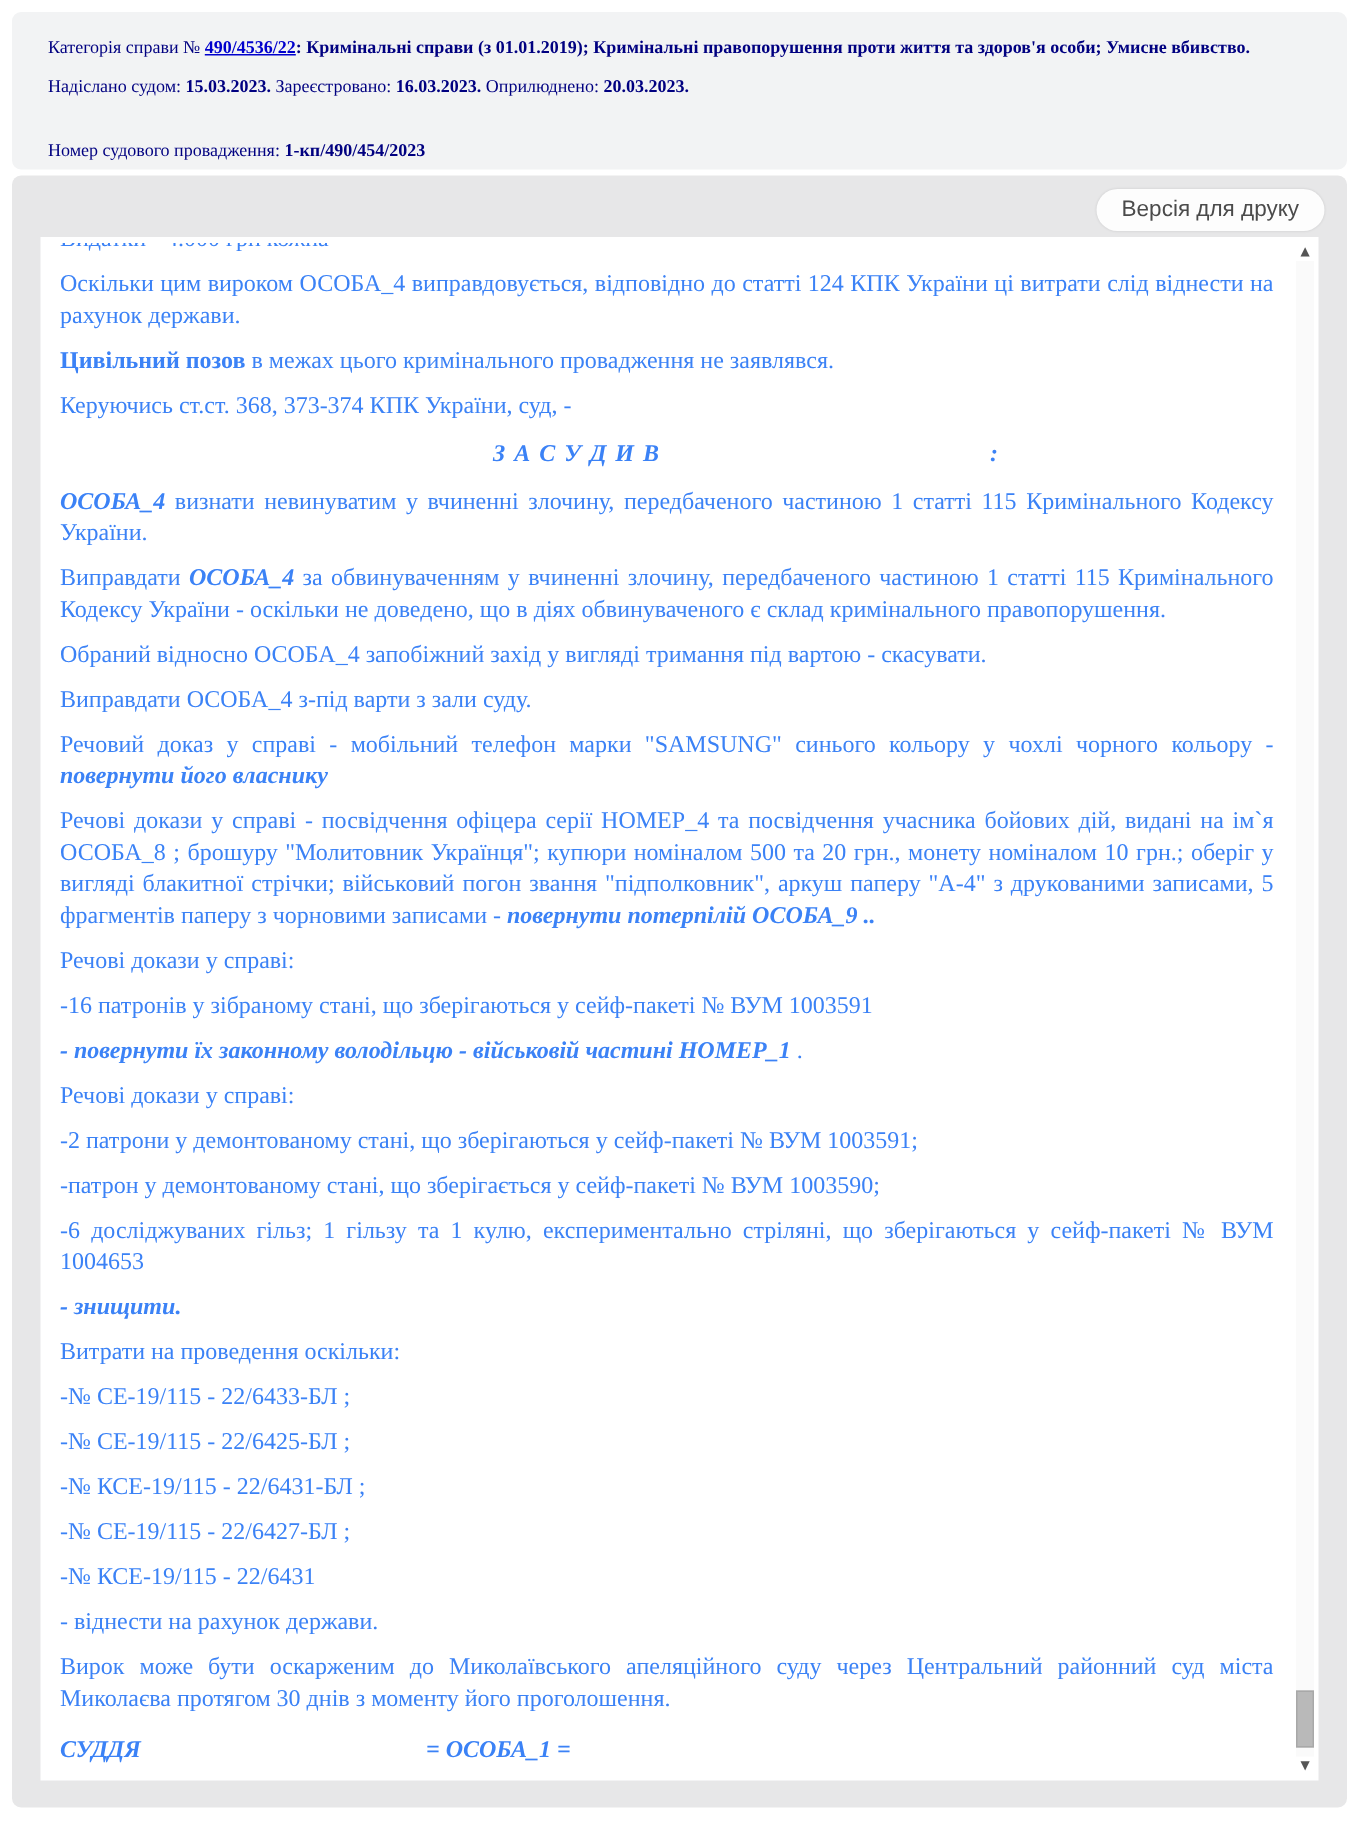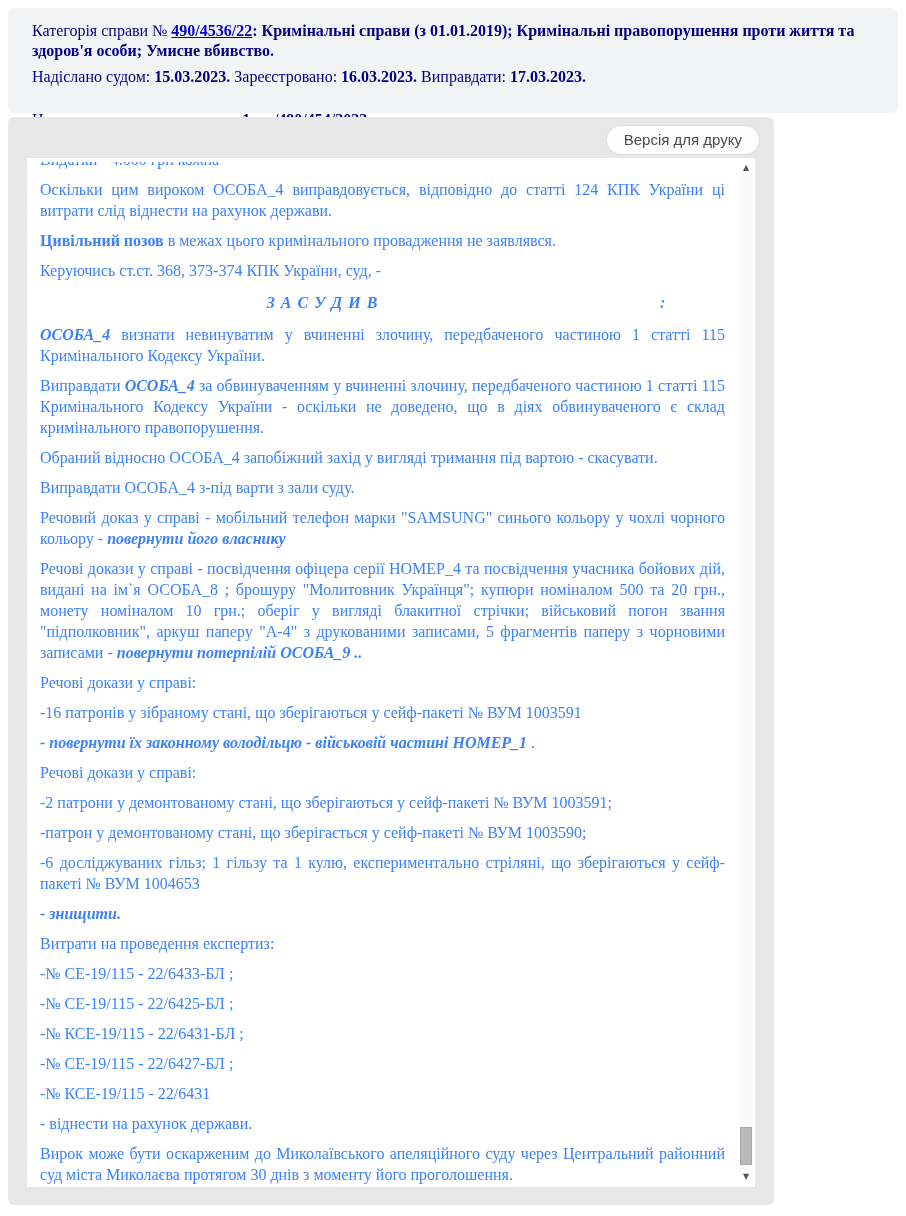--- a/index.html
+++ b/index.html
@@ -4,30 +4,30 @@
 <style>
   html,body{margin:0;padding:0;}
   body{
     width:906px;height:1216px;background:#ffffff;overflow:hidden;position:relative;
     font-family:"Liberation Serif","DejaVu Serif",serif;
   }
   
   .case-header{
     position:absolute;left:8px;top:8px;width:890px;height:105px;
     background:#f2f3f4;border-radius:6px;box-sizing:border-box;
-    padding:13px 24px 0 24px;color:#000080;font-size:16px;line-height:20px;
+    padding:13px 24px 0 24px;color:#000080;font-size:12px;line-height:20px;
   }
   .case-header .hline{margin:0 0 6px 0;}
   .case-header .hline.l2{margin-bottom:3px;}
   .case-header .hline.l3{margin-bottom:2px;margin-top:23px;}
   .case-header b{font-weight:bold;}
   .case-link{color:#0000cd;font-weight:bold;text-decoration:underline;cursor:pointer;}
   
   .main-panel{
-    position:absolute;left:8px;top:117px;width:766px;height:1088px;
+    position:absolute;left:8px;top:117px;width:890px;height:1088px;
     background:#e7e7e8;border-radius:6px;box-sizing:border-box;
   }
   .print-btn{
     position:absolute;top:9px;right:15px;height:28px;line-height:28px;
     background:#fdfdfd;border:none;border-radius:14px;padding:0 17px;
     font-family:"Liberation Sans","DejaVu Sans",sans-serif;font-size:15px;color:#4b4b4b;
     box-shadow:0 0 2px rgba(0,0,0,0.12);cursor:pointer;
   }
   
   .doc-area{
@@ -65,21 +65,21 @@
 </head>
 <body>
 
 <div class="case-header">
   <div class="hline l1">
     <span>Категорія справи № </span><a class="case-link">490/4536/22</a><b>: Кримінальні справи (з 01.01.2019); Кримінальні правопорушення проти життя та здоров'я особи; Умисне вбивство.</b>
   </div>
   <div class="hline l2">
     <span>Надіслано судом: </span><b>15.03.2023.</b>
     <span> Зареєстровано: </span><b>16.03.2023.</b>
-    <span> Виправдати: </span><b>17.03.2023.</b>
+    <span> Оприлюднено: </span><b>20.03.2023.</b>
   </div>
   <div class="hline l3">
     <span>Номер судового провадження: </span><b>1-кп/490/454/2023</b>
   </div>
   <div class="hline l4">
     <span>Номер кримінального провадження в ЄРДР: </span><b>12022150000000179</b>
   </div>
 </div>
 
 <div class="main-panel">
@@ -101,21 +101,21 @@
         <div class="para"><span>Речовий доказ у справі - мобільний телефон марки "SAMSUNG" синього кольору у чохлі чорного кольору - </span><span class="bi">повернути його власнику</span></div>
         <div class="para"><span>Речові докази у справі - посвідчення офіцера серії НОМЕР_4 та посвідчення учасника бойових дій, видані на ім`я ОСОБА_8 ; брошуру "Молитовник Українця"; купюри номіналом 500 та 20 грн., монету номіналом 10 грн.; оберіг у вигляді блакитної стрічки; військовий погон звання "підполковник", аркуш паперу "А-4" з друкованими записами, 5 фрагментів паперу з чорновими записами - </span><span class="bi">повернути потерпілій ОСОБА_9 ..</span></div>
         <div class="para"><span>Речові докази у справі:</span></div>
         <div class="para"><span>-16 патронів у зібраному стані, що зберігаються у сейф-пакеті № ВУМ 1003591</span></div>
         <div class="para"><span class="bi">- повернути їх законному володільцю - військовій частині НОМЕР_1</span><span> .</span></div>
         <div class="para"><span>Речові докази у справі:</span></div>
         <div class="para"><span>-2 патрони у демонтованому стані, що зберігаються у сейф-пакеті № ВУМ 1003591;</span></div>
         <div class="para"><span>-патрон у демонтованому стані, що зберігається у сейф-пакеті № ВУМ 1003590;</span></div>
         <div class="para"><span>-6 досліджуваних гільз; 1 гільзу та 1 кулю, експериментально стріляні, що зберігаються у сейф-пакеті № ВУМ 1004653</span></div>
         <div class="para"><span class="bi">- знищити.</span></div>
-        <div class="para"><span>Витрати на проведення експертиз:</span></div>
+        <div class="para"><span>Витрати на проведення оскільки:</span></div>
         <div class="para"><span>-№ СЕ-19/115 - 22/6433-БЛ ;</span></div>
         <div class="para"><span>-№ СЕ-19/115 - 22/6425-БЛ ;</span></div>
         <div class="para"><span>-№ КСЕ-19/115 - 22/6431-БЛ ;</span></div>
         <div class="para"><span>-№ СЕ-19/115 - 22/6427-БЛ ;</span></div>
         <div class="para"><span>-№ КСЕ-19/115 - 22/6431</span></div>
         <div class="para"><span>- віднести на рахунок держави.</span></div>
         <div class="para"><span>Вирок може бути оскарженим до Миколаївського апеляційного суду через Центральний районний суд міста Миколаєва протягом 30 днів з моменту його проголошення.</span></div>
         <div class="para judge">
           <span class="jlabel">СУДДЯ</span>
           <span>= ОСОБА_1 =</span>

